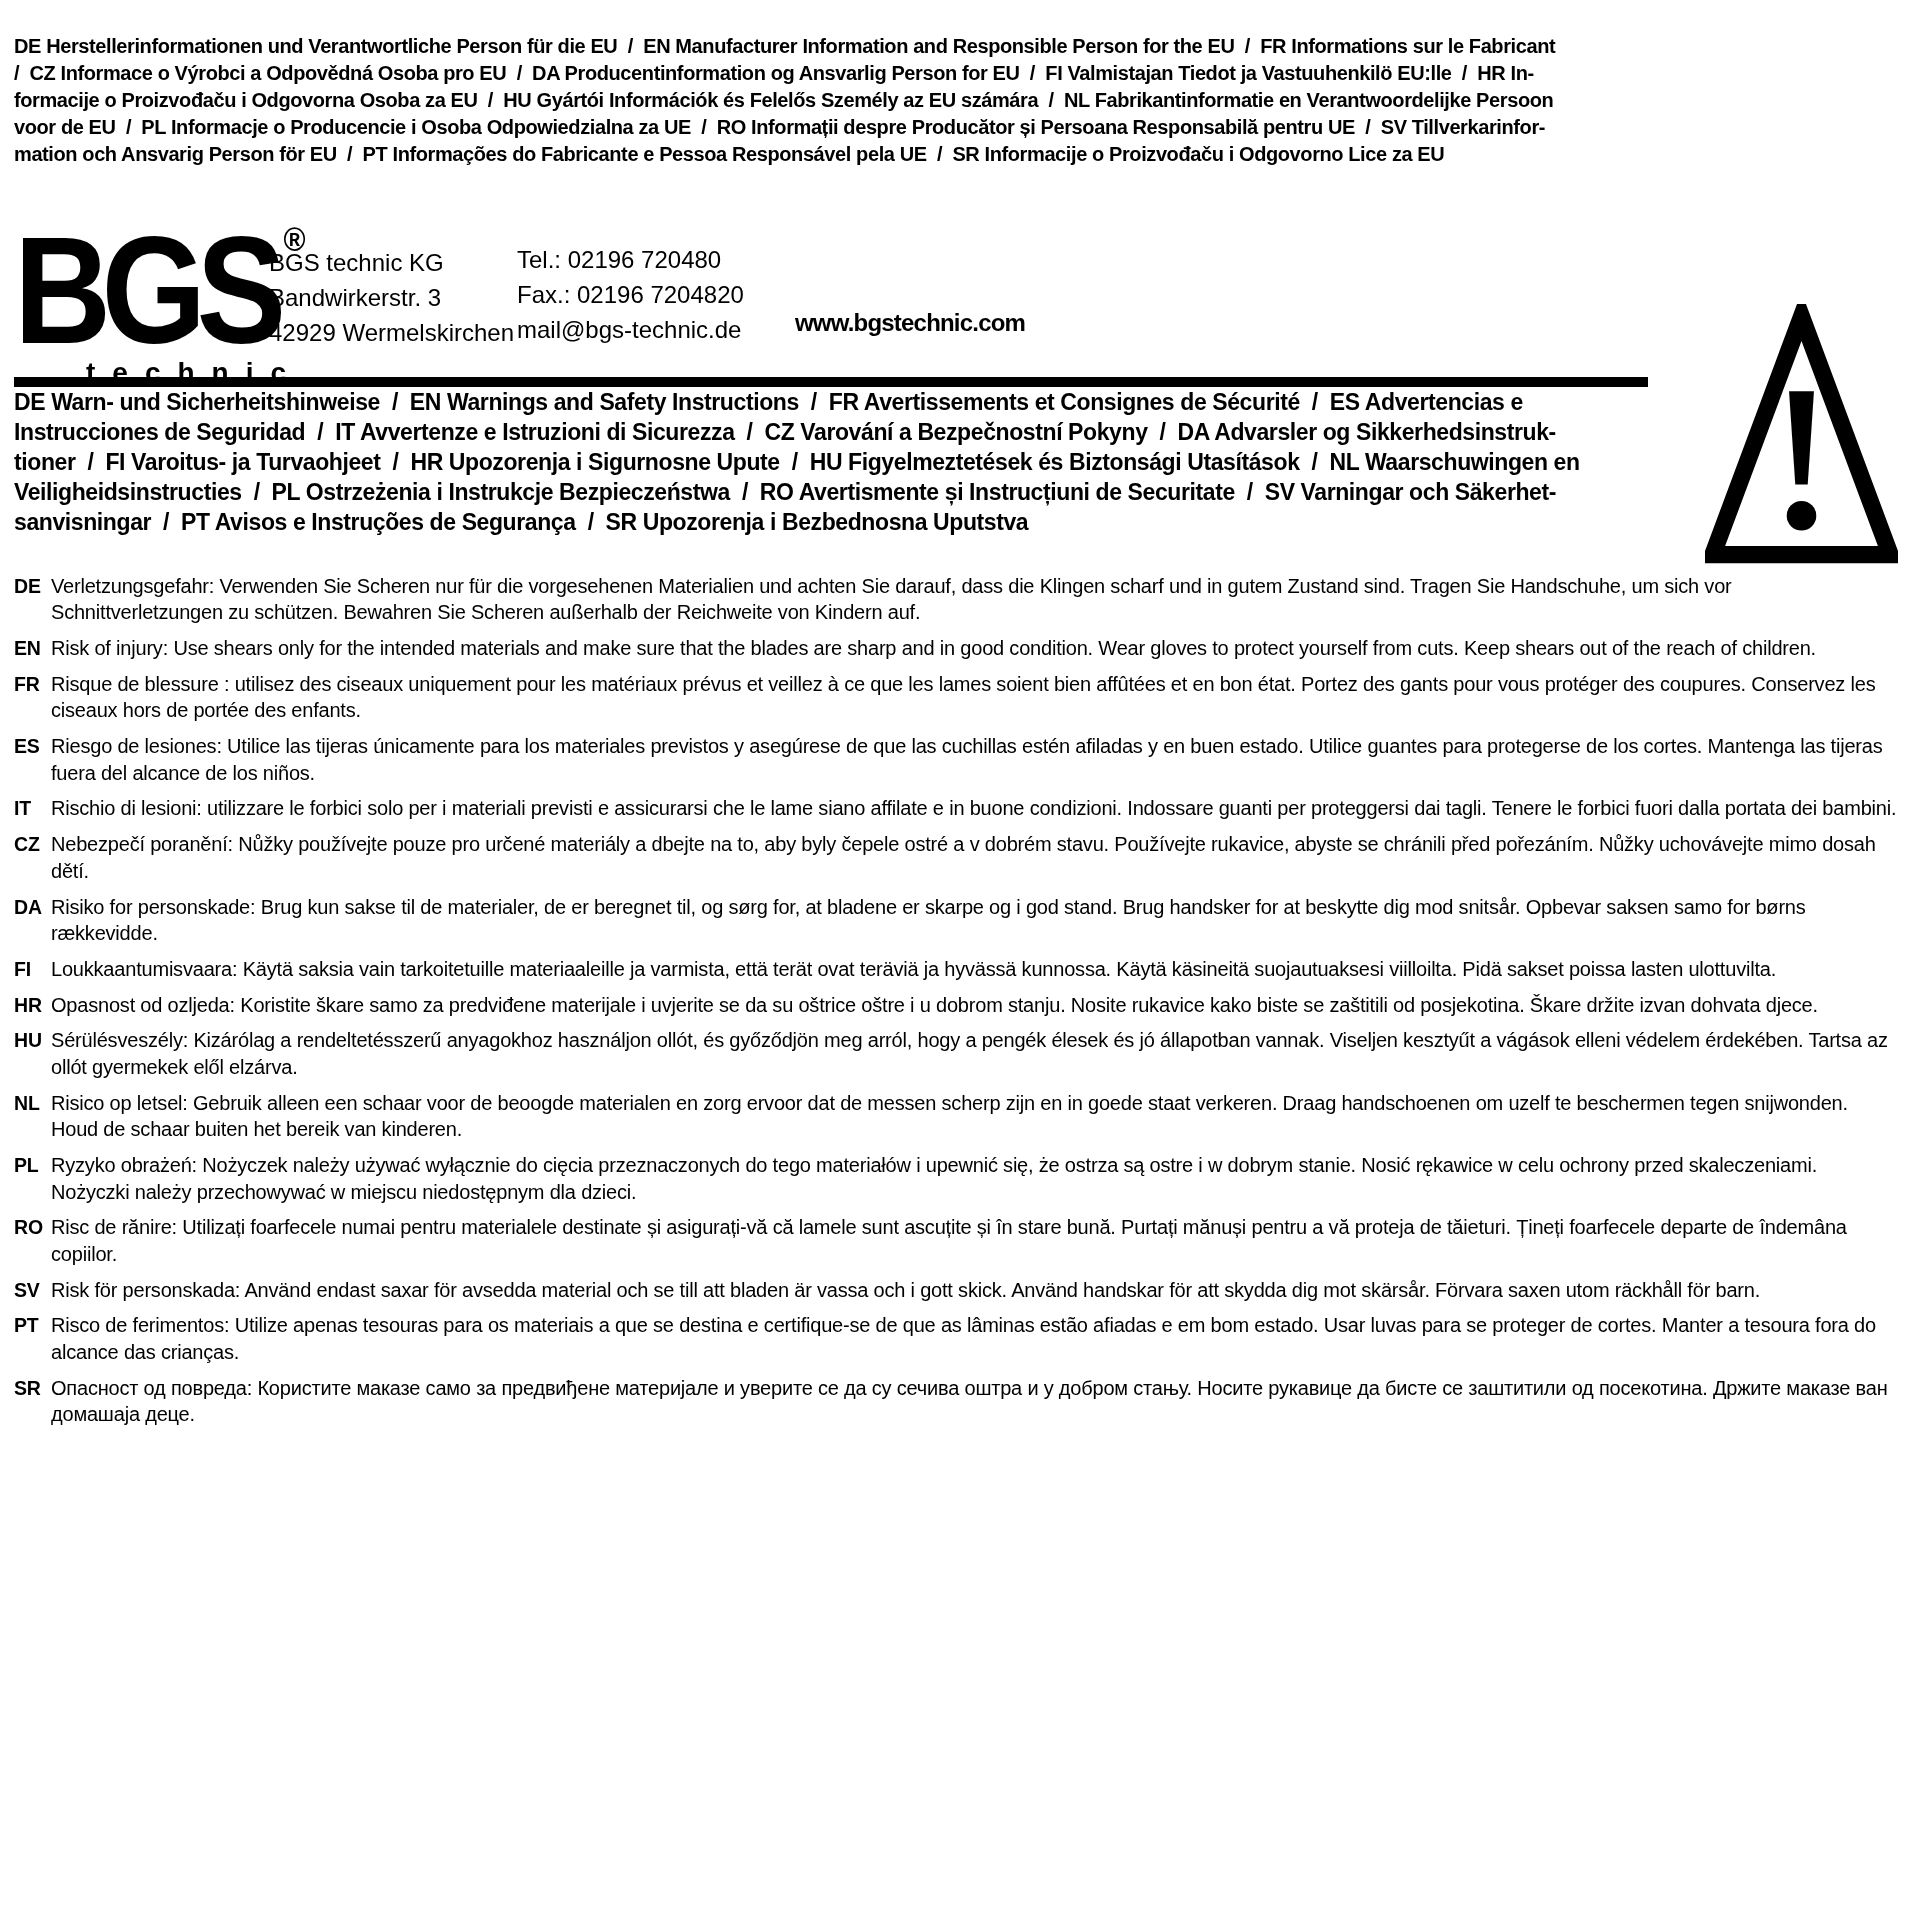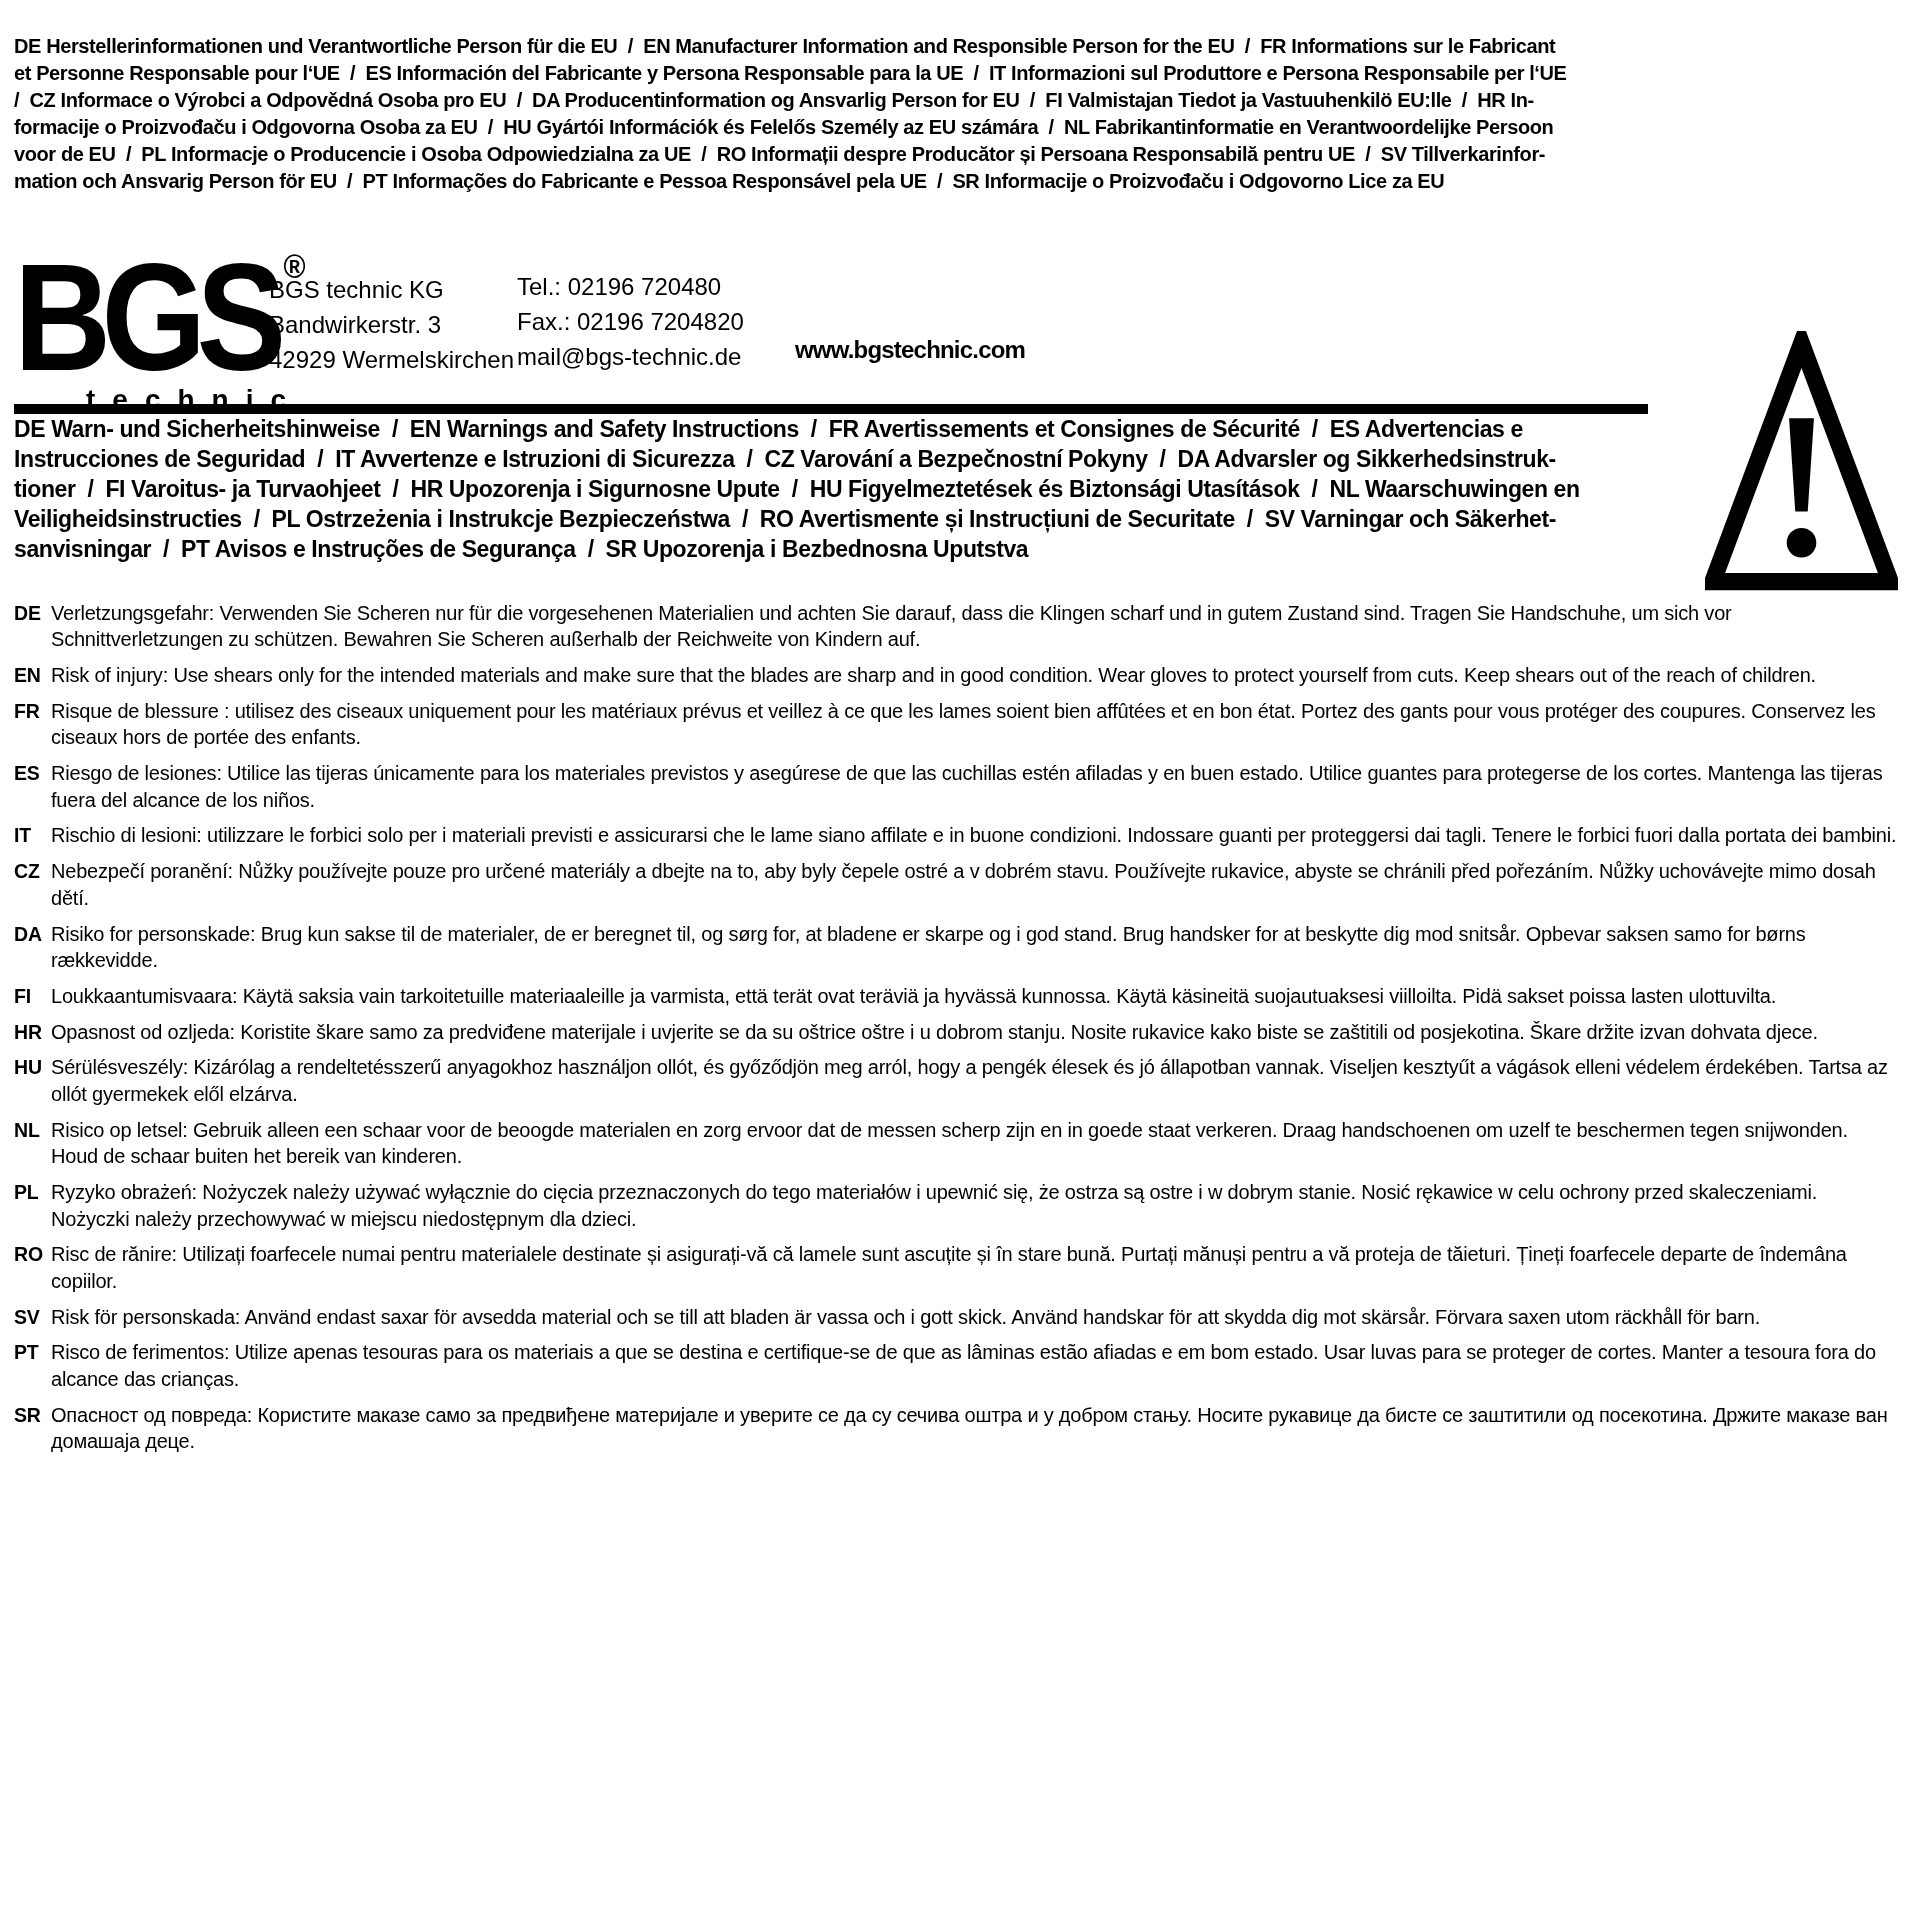--- a/index.html
+++ b/index.html
@@ -34,21 +34,20 @@
   .warn-code{flex:0 0 37px;font-weight:bold;font-size:19.5px;line-height:26.5px;letter-spacing:-0.2px;}
   .warn-text{flex:1;font-size:20px;line-height:26.5px;letter-spacing:-0.2px;padding-right:3.1px;}
 </style>
 </head>
 <body>
 
 <div class="page">
 
   <div class="hdr1" id="manufacturer-header">
       <div class="hdr-line">DE Herstellerinformationen und Verantwortliche Person für die EU  /  EN Manufacturer Information and Responsible Person for the EU  /  FR Informations sur le Fabricant</div>
-      <div class="hdr-line">et Personne Responsable pour l‘UE  /  ES Información del Fabricante y Persona Responsable para la UE  /  IT Informazioni sul Produttore e Persona Responsabile per l‘UE</div>
       <div class="hdr-line">/  CZ Informace o Výrobci a Odpovědná Osoba pro EU  /  DA Producentinformation og Ansvarlig Person for EU  /  FI Valmistajan Tiedot ja Vastuuhenkilö EU:lle  /  HR In-</div>
       <div class="hdr-line">formacije o Proizvođaču i Odgovorna Osoba za EU  /  HU Gyártói Információk és Felelős Személy az EU számára  /  NL Fabrikantinformatie en Verantwoordelijke Persoon</div>
       <div class="hdr-line">voor de EU  /  PL Informacje o Producencie i Osoba Odpowiedzialna za UE  /  RO Informații despre Producător și Persoana Responsabilă pentru UE  /  SV Tillverkarinfor-</div>
       <div class="hdr-line">mation och Ansvarig Person för EU  /  PT Informações do Fabricante e Pessoa Responsável pela UE  /  SR Informacije o Proizvođaču i Odgovorno Lice za EU</div>
     </div>
 
   <div class="brand-row">
     <div class="logo">
       <div class="logo-main"><span>BGS</span><span class="logo-reg">®</span></div>
       <div class="logo-technic">technic</div>

